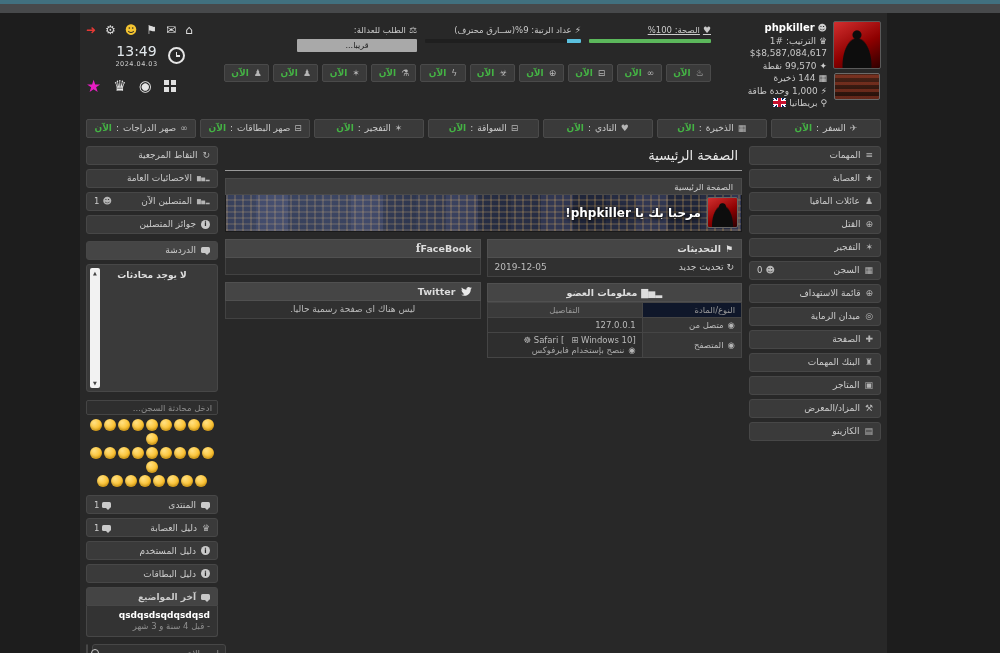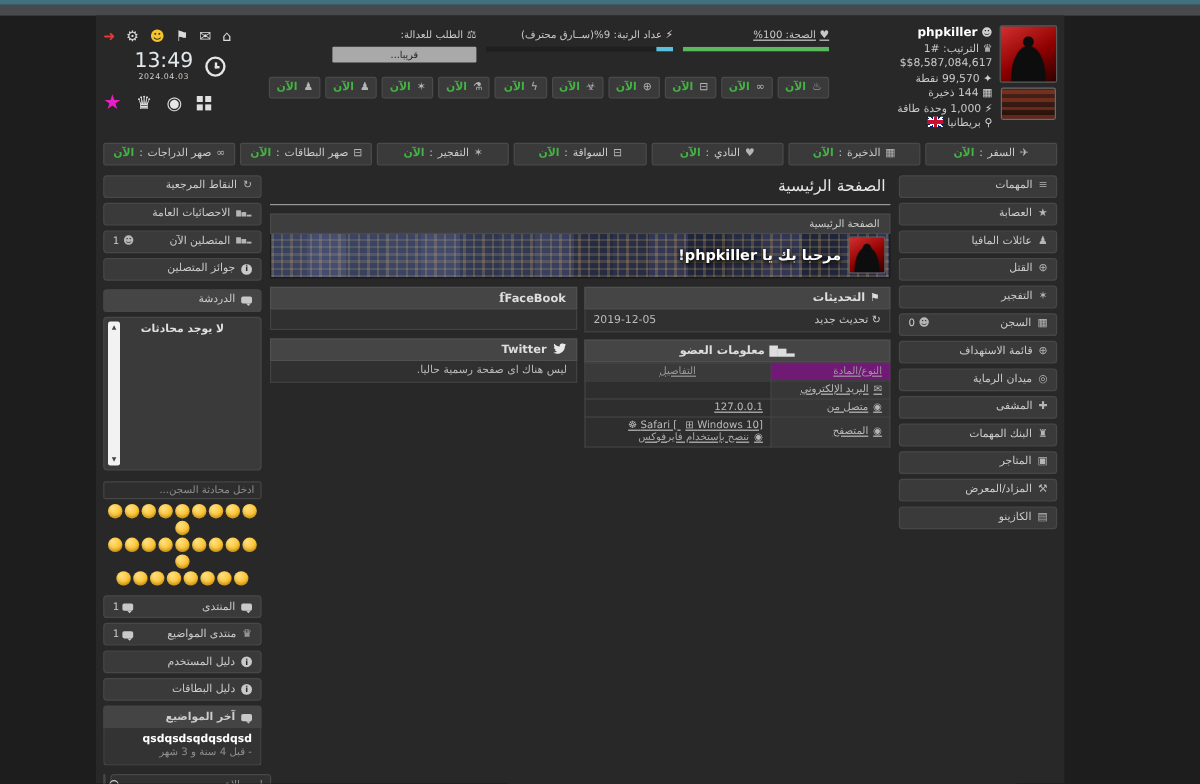--- a/index.html
+++ b/index.html
@@ -6,21 +6,21 @@
   html,body { width:1000px; height:653px; overflow:hidden; background:#1d1d1d;
     font-family:"DejaVu Sans","Liberation Sans",sans-serif; }
   .strip1 { height:4px; background:#41707f; }
   .strip2 { height:9px; background:#47494b; }
   .page { width:807px; margin-left:80px; height:640px; background:#282828;
     display:flex; flex-direction:column; direction:rtl; color:#ccc; }
   .content { flex:1; padding:8px 6px 0; }
 
   
   .hdr { display:flex; gap:10px; }
-  .user-wrap { display:flex; gap:6px; width:160px;margin-left:20px; }
+  .user-wrap { display:flex; gap:6px; width:160px; }
   .avatars { display:flex; flex-direction:column; align-items:center; gap:4px; }
   .av-main { width:48px; height:48px; border:1px solid #5a5a5a; border-radius:2px;
     background: radial-gradient(circle at 50% 28%, #0c0c0c 4px, rgba(0,0,0,0) 5px),
       radial-gradient(ellipse at 50% 95%, #0d0d0d 14px, rgba(0,0,0,0) 15px),
       linear-gradient(150deg,#d32f2f 0%,#8e0000 55%,#2e0000 100%); }
   .av-sig { width:46px; height:27px; border:1px solid #6a6a6a; border-radius:2px;
     background: repeating-linear-gradient(0deg, rgba(190,70,45,.4) 0 3px, rgba(0,0,0,0) 3px 7px),
       linear-gradient(180deg,#4a2418,#24100a); }
   .user-lines { flex:1; text-align:right; padding-top:1px; }
   .uline { font-size:9px; color:#c9c9c9; line-height:12.5px; white-space:nowrap; }
@@ -41,21 +41,21 @@
   .quick { display:flex; gap:4px; margin-top:12px; }
   .qbtn { flex:1; height:18px; background:#3a3a3a; border:1px solid #4a4a4a; border-radius:2px;
     display:flex; align-items:center; justify-content:center; gap:5px; cursor:pointer; }
   .qbtn .ic { color:#b5b5b5; font-size:9px; }
   .qbtn .go { color:#44b244; font-weight:bold; font-size:9px; }
   .icon-cluster { width:128px; direction:ltr; padding-top:2px; }
   .irow1 { display:flex; gap:9px; font-size:12px; color:#dcdcdc; align-items:center; }
   .logout { color:#e53935; font-weight:bold; }
   .masks { color:#f4c430; }
   .irow2 { display:flex; justify-content:center; align-items:center; gap:10px; margin-top:6px; }
-  .time { font-size:17px; color:#e2e8ec; text-align:center; line-height:17px; }
+  .time { font-size:14px; color:#e2e8ec; text-align:center; line-height:17px; }
   .date { font-size:6.5px; color:#cfcfcf; text-align:center; letter-spacing:.5px; }
   .clock { width:17px; height:17px; border:2px solid #e6e6e6; border-radius:50%; position:relative; display:inline-block; }
   .clock::before { content:""; position:absolute; left:6px; top:3px; width:1.5px; height:5px; background:#e6e6e6; }
   .clock::after { content:""; position:absolute; left:6px; top:6px; width:4px; height:1.5px; background:#e6e6e6; }
   .irow3 { display:flex; gap:12px; margin-top:8px; align-items:center; font-size:15px; color:#e6e6e6; }
   .star-pink { color:#e91ec4; font-size:17px; }
   .grid4 { width:13px; height:13px; display:grid; grid-template-columns:5px 5px; grid-template-rows:5px 5px; gap:2px; }
   .grid4 i { background:#e0e0e0; }
 
   
@@ -119,28 +119,28 @@
       linear-gradient(150deg,#d32f2f 0%,#8e0000 55%,#2e0000 100%); }
   .two-col { display:flex; gap:6px; margin-top:7px; }
   .two-col > div { flex:1; }
   .phead { background:#454545; border:1px solid #505050; height:19px; line-height:18px; font-size:9.5px; color:#ddd; font-weight:bold; padding:0 8px; text-align:right; }
   .phead .ic { margin-left:4px; font-size:9px; }
   .phead.center { text-align:center; }
   .pbody { background:#303030; border:1px solid #424242; border-top:none; }
   .upd-row { display:flex; align-items:center; justify-content:space-between; height:18px; padding:0 7px; font-size:9px; color:#ccc; }
   .upd-row .upd-date { direction:ltr; color:#bbb; }
   .fb-empty { height:17px; }
-  .tw-body { height:18px; font-size:9px; color:#bbb; text-align:right; padding:3px 7px; }
+  .tw-body { height:18px; font-size:9px; color:#bbb; text-align:center; padding:3px 7px; }
   .fb-ic { font-weight:bold; font-family:"DejaVu Serif","Liberation Serif",serif; font-size:11px; margin-left:5px; }
   .tw-ic { margin-left:5px; vertical-align:-1px; }
   .mtable { width:100%; border-collapse:collapse; font-size:8.5px; color:#bbb; table-layout:fixed; }
-  .mtable td { border:1px solid #454545; padding:2px 6px; height:15px;text-decoration:underline; }
+  .mtable td { border:1px solid #454545; padding:2px 6px; height:15px; }
   .mtable .lblcol { width:39%; background:#373737; text-align:right; }
   .mtable .valcol { background:#2e2e2e; text-align:right; }
-  .mtable .hrow td { background:#701a75; color:#999; }
+  .mtable .hrow td { background:#0f172a; color:#999; }
   .mtable .hrow .valcol { text-align:center; background:#3a3a3a; }
   .mtable .ic { margin-left:4px; color:#b5b5b5; }
   .browser-l2 { color:#a9a9a9; }
   .ff-ic { color:#e8762a; margin-left:3px; }
   .flag { width:13px; height:9px; display:inline-block; vertical-align:-1px; margin-right:3px; border-radius:1px;
     background:
       linear-gradient(90deg, rgba(0,0,0,0) 40%, #C8102E 40% 60%, rgba(0,0,0,0) 60%),
       linear-gradient(0deg, rgba(0,0,0,0) 34%, #C8102E 34% 66%, rgba(0,0,0,0) 66%),
       linear-gradient(90deg, rgba(0,0,0,0) 32%, #fff 32% 68%, rgba(0,0,0,0) 68%),
       linear-gradient(0deg, rgba(0,0,0,0) 26%, #fff 26% 74%, rgba(0,0,0,0) 74%),
@@ -348,21 +348,21 @@
       <div class="sitem">
             <span class="ic">⊕</span>
             <span>قائمة الاستهداف</span>
           </div>
       <div class="sitem">
             <span class="ic">◎</span>
             <span>ميدان الرماية</span>
           </div>
       <div class="sitem">
             <span class="ic">✚</span>
-            <span>المشفى</span>
+            <span>الصفحة</span>
           </div>
       <div class="sitem">
             <span class="ic">♜</span>
             <span>البنك المهمات</span>
           </div>
       <div class="sitem">
             <span class="ic">▣</span>
             <span>المتاجر</span>
           </div>
       <div class="sitem">
@@ -393,24 +393,20 @@
               <span class="upd-date">2019-12-05</span>
             </div>
           </div>
 
           <div class="phead center" style="margin-top:6px;"><span class="ic chart-ic">▂▅▇</span><span>معلومات العضو</span></div>
           <table class="mtable">
             <tbody>
                   <tr class="hrow">
               <td class="lblcol">النوع/المادة</td>
               <td class="valcol">التفاصيل</td>
-            </tr>
-            <tr>
-              <td class="lblcol"><span class="ic">✉</span><span>البريد الإلكتروني</span></td>
-              <td class="valcol"></td>
             </tr>
             <tr>
               <td class="lblcol"><span class="ic">◉</span><span>متصل من</span></td>
               <td class="valcol">127.0.0.1</td>
             </tr>
             <tr>
               <td class="lblcol"><span class="ic">◉</span><span>المتصفح</span></td>
               <td class="valcol">
                 <div style="direction:ltr; text-align:right;"><span class="ic">☸</span> <span>Safari [</span> <span class="ic">⊞</span> <span>Windows 10]</span></div>
                 <div class="browser-l2"><span class="ic ff-ic">◉</span><span>ننصح بإستخدام فايرفوكس</span></div>
@@ -474,21 +470,21 @@
       <div class="sitem">
             <span class="bubble"></span>
             <span>المنتدى</span>
             <span class="badge">
               <span class="bubble"></span>
               <span>1</span>
             </span>
           </div>
       <div class="sitem">
             <span class="ic">♛</span>
-            <span>منتدى المواضيع</span>
+            <span>دليل العصابة</span>
             <span class="badge">
               <span class="bubble"></span>
               <span>1</span>
             </span>
           </div>
       <div class="sitem">
             <i class="info-ic">i</i>
             <span>دليل المستخدم</span>
           </div>
       <div class="sitem">

